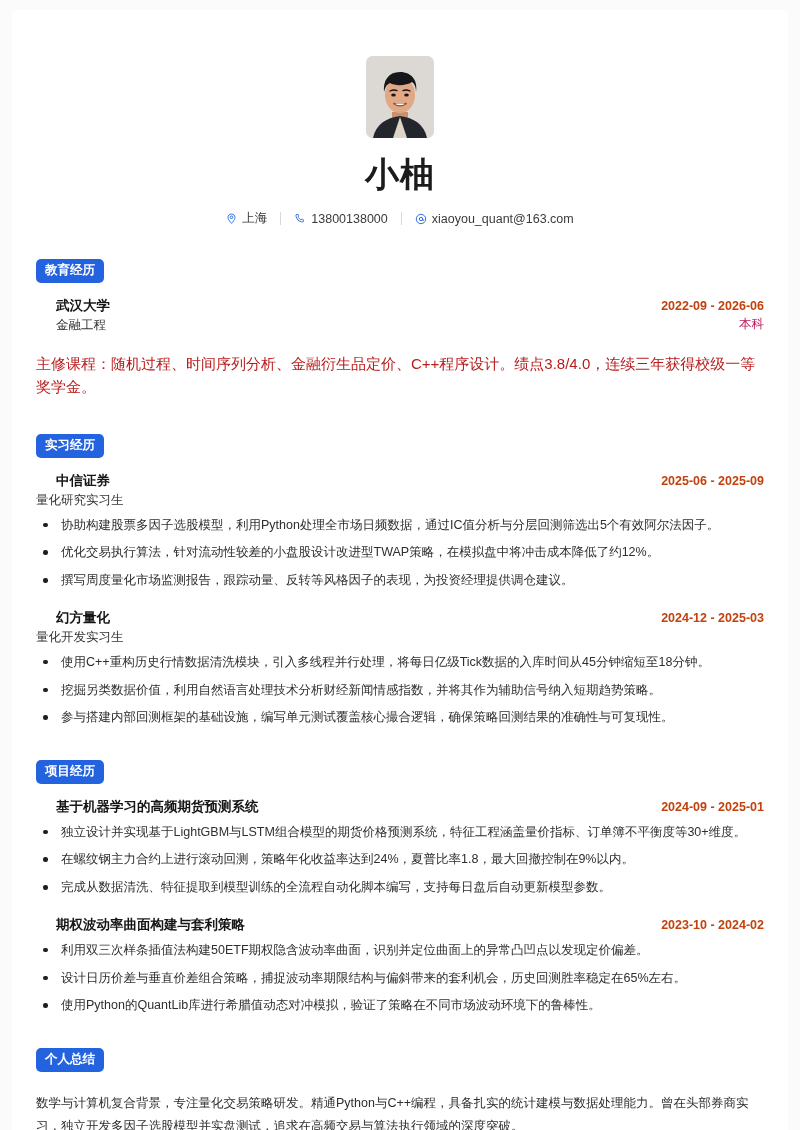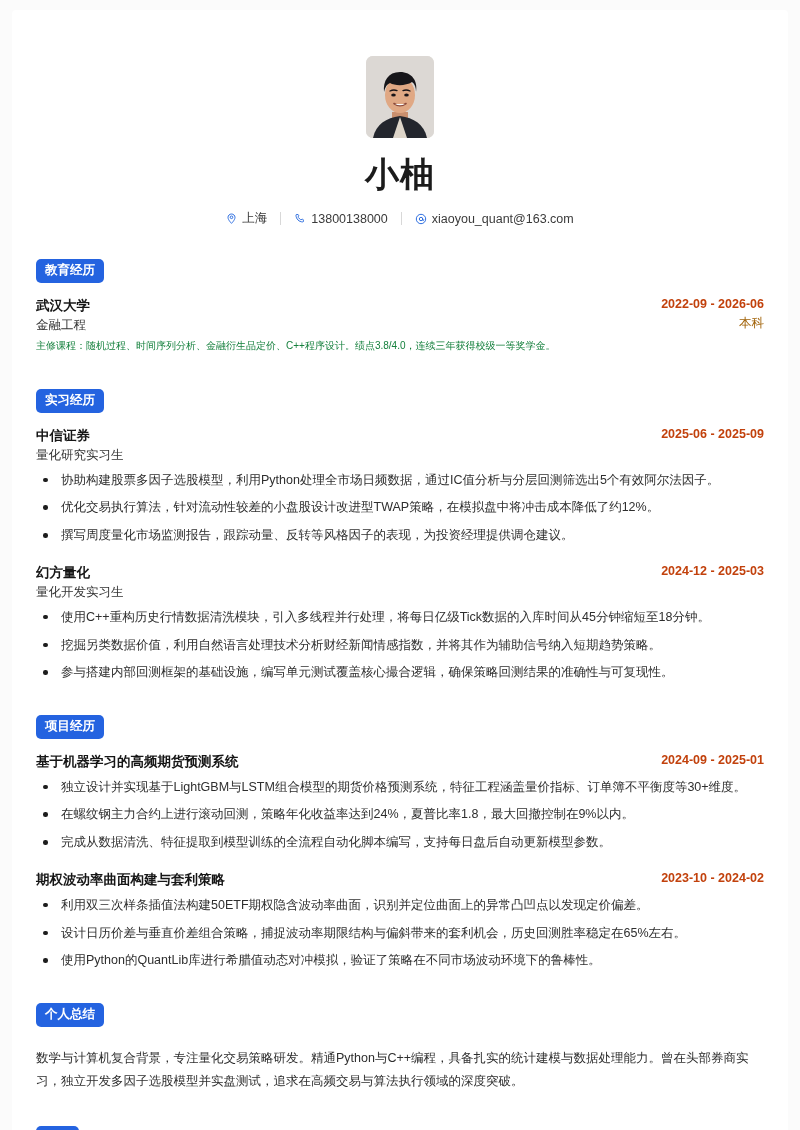--- a/index.html
+++ b/index.html
@@ -58,30 +58,31 @@
     color: #ffffff;
     font-size: 12.5px;
     font-weight: 700;
     padding: 5px 9px 6px;
     border-radius: 5px;
     line-height: 1;
     margin-bottom: 14px;
   }
   .entry { margin-bottom: 4px; }
   .row {
-    display: flex; align-items: flex-start; justify-content: space-between;
+    display: flex; align-items: center; justify-content: space-between;
     gap: 12px;
+    margin-left: 20px;
   }
   .org { font-size: 13.5px; font-weight: 700; color: #161616; }
   .date { font-size: 12.5px; font-weight: 700; color: #c2410c; white-space: nowrap; }
   .role { font-size: 12.5px; color: #333333; margin-top: 2px; }
-  .right-sub { font-size: 12.5px; color: #a16207; white-space: nowrap; }
+  .right-sub { font-size: 12.5px; color: #be185d; white-space: nowrap; }
   .desc {
-    font-size: 10px; color: #15803d;
-    line-height: 1.55; margin-top: 4px;
+    font-size: 15px; color: #b91c1c;
+    line-height: 1.55; margin-top: 18px;
   }
   ul.bullets { list-style: none; margin-top: 7px; }
   ul.bullets li {
     position: relative;
     font-size: 12.5px; color: #2e2e2e;
     line-height: 1.5;
     padding-left: 25px;
     margin-bottom: 9px;
   }
   ul.bullets li::before {

